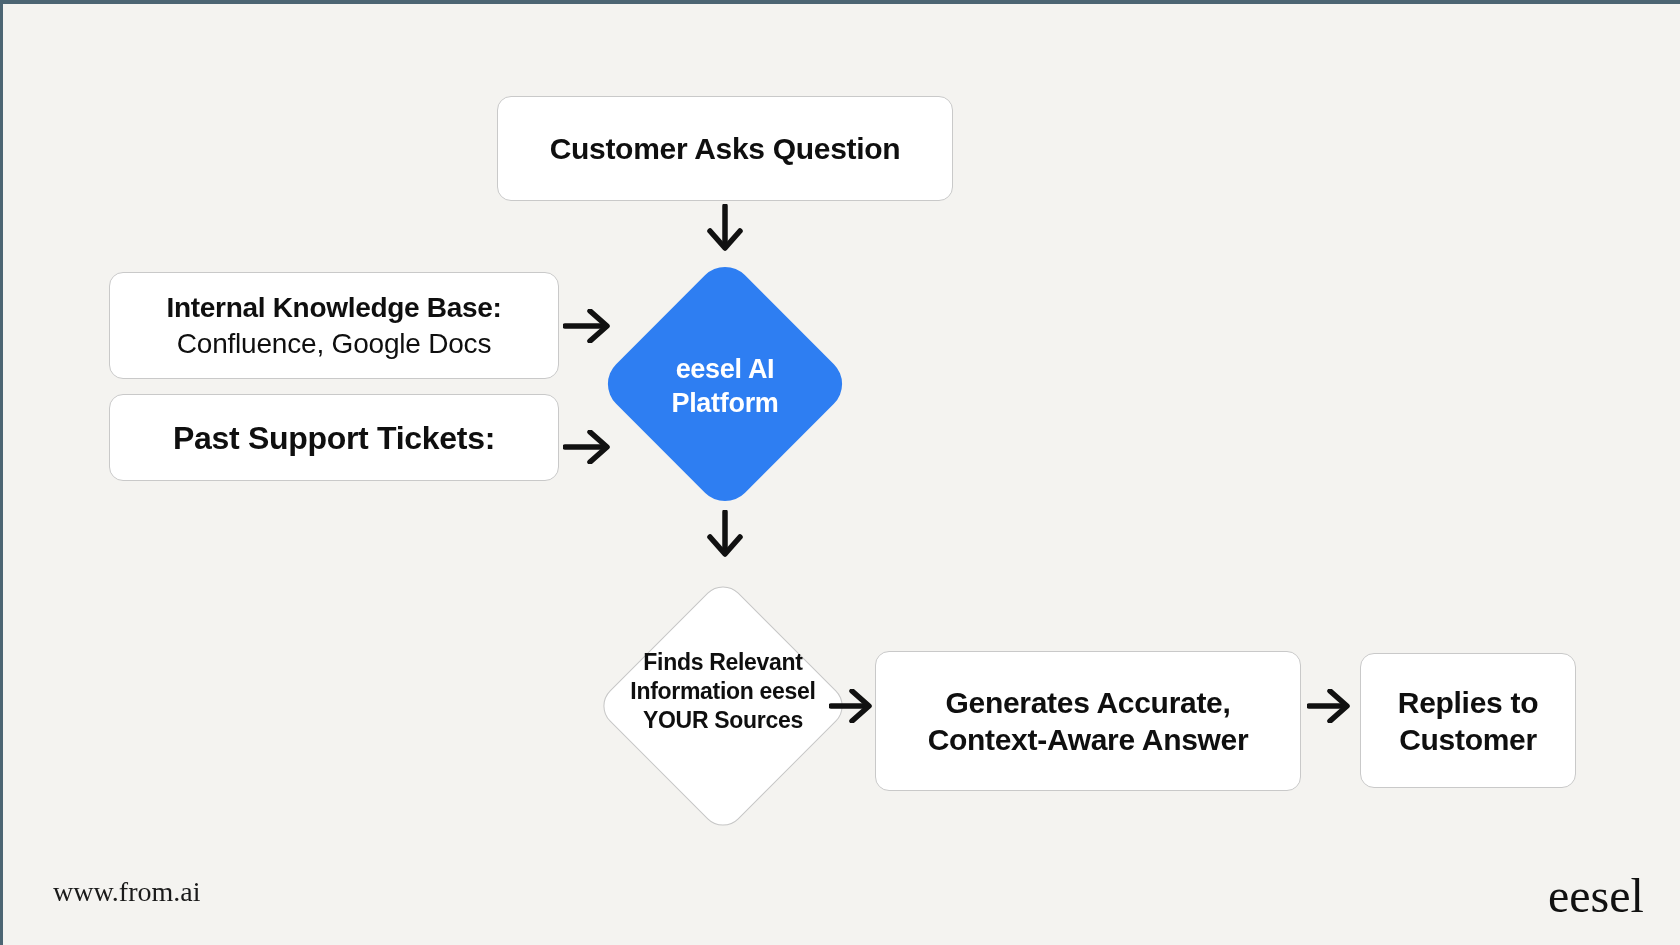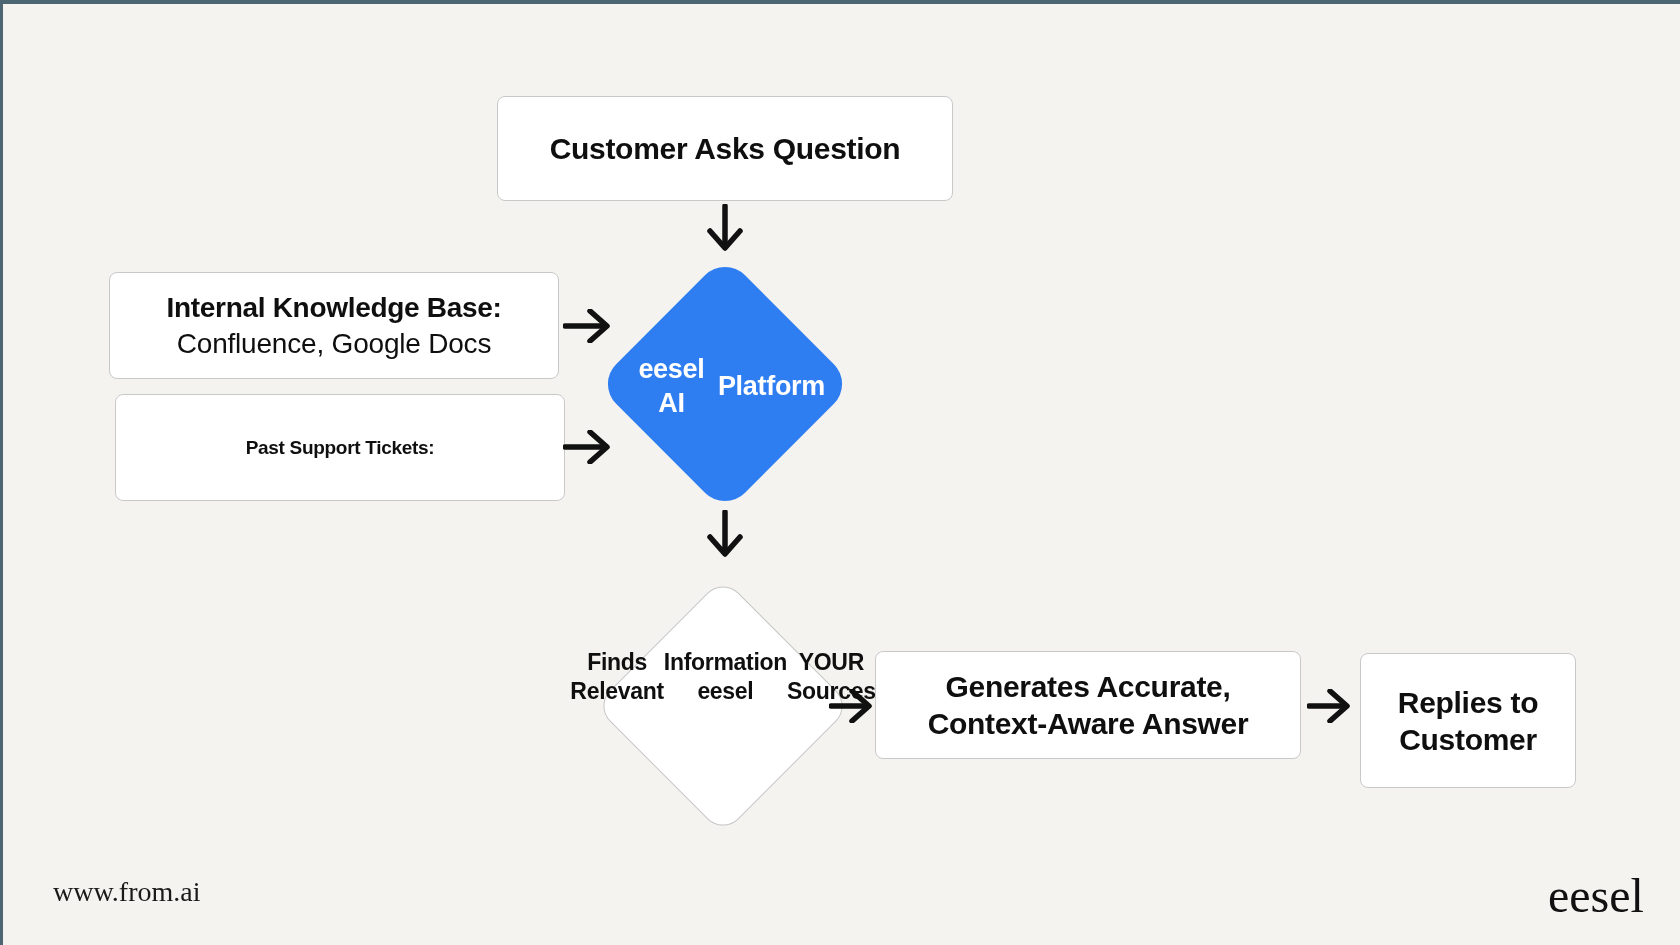--- a/index.html
+++ b/index.html
@@ -16,38 +16,38 @@
     border-top: 4px solid #4c6573;
     border-left: 3px solid #4c6573;
     box-sizing: border-box;
     overflow: hidden;
     color: #0f0f0f;
   }
   .box {
     position: absolute;
     background: #ffffff;
     border: 1.5px solid #c9c9c9;
-    border-radius: 8px;
+    border-radius: 14px;
     display: flex;
     flex-direction: column;
     align-items: center;
     justify-content: center;
     text-align: left;
     box-sizing: border-box;
   }
   .box .ln {
     white-space: nowrap;
   }
   .bold { font-weight: 700; letter-spacing: -0.3px; }
   .reg  { font-weight: 400; letter-spacing: -0.2px; }
 
   .top-box      { left: 494px; top:  92px; width: 456px; height: 105px; font-size: 30px; line-height: 37px; }
   .src-box-1    { left: 106px; top: 268px; width: 450px; height: 107px; font-size: 28px; line-height: 36px; }
-  .src-box-2    { left: 106px; top: 390px; width: 450px; height: 107px; font-size: 19px; line-height: 36px; margin-left: 6px; }
-  .answer-box   { left: 872px; top: 647px; width: 426px; height: 108px; font-size: 30px; line-height: 37px; }
+  .src-box-2    { left: 106px; top: 390px; width: 450px; height: 87px; font-size: 32px; line-height: 36px; }
+  .answer-box   { left: 872px; top: 647px; width: 426px; height: 140px; font-size: 30px; line-height: 37px; }
   .reply-box    { left: 1357px; top: 649px; width: 216px; height: 135px; font-size: 30px; line-height: 37px; }
 
   .diamond {
     position: absolute;
     transform: rotate(45deg);
     box-sizing: border-box;
   }
   .diamond-blue {
     left: 631px; top: 289px;
     width: 182px; height: 182px;
@@ -57,21 +57,21 @@
   .diamond-white {
     left: 629px; top: 611px;
     width: 182px; height: 182px;
     border-radius: 22px;
     background: #ffffff;
     border: 1.5px solid #c6c6c6;
   }
   .diamond-label {
     position: absolute;
     display: flex;
-    flex-direction: row;
+    flex-direction: column;
     align-items: center;
     text-align: center;
     z-index: 2;
   }
   .platform-label {
     left: 622px; top: 348px; width: 200px;
     color: #ffffff;
     font-size: 27px; font-weight: 700; line-height: 34px;
     letter-spacing: -0.3px;
   }

